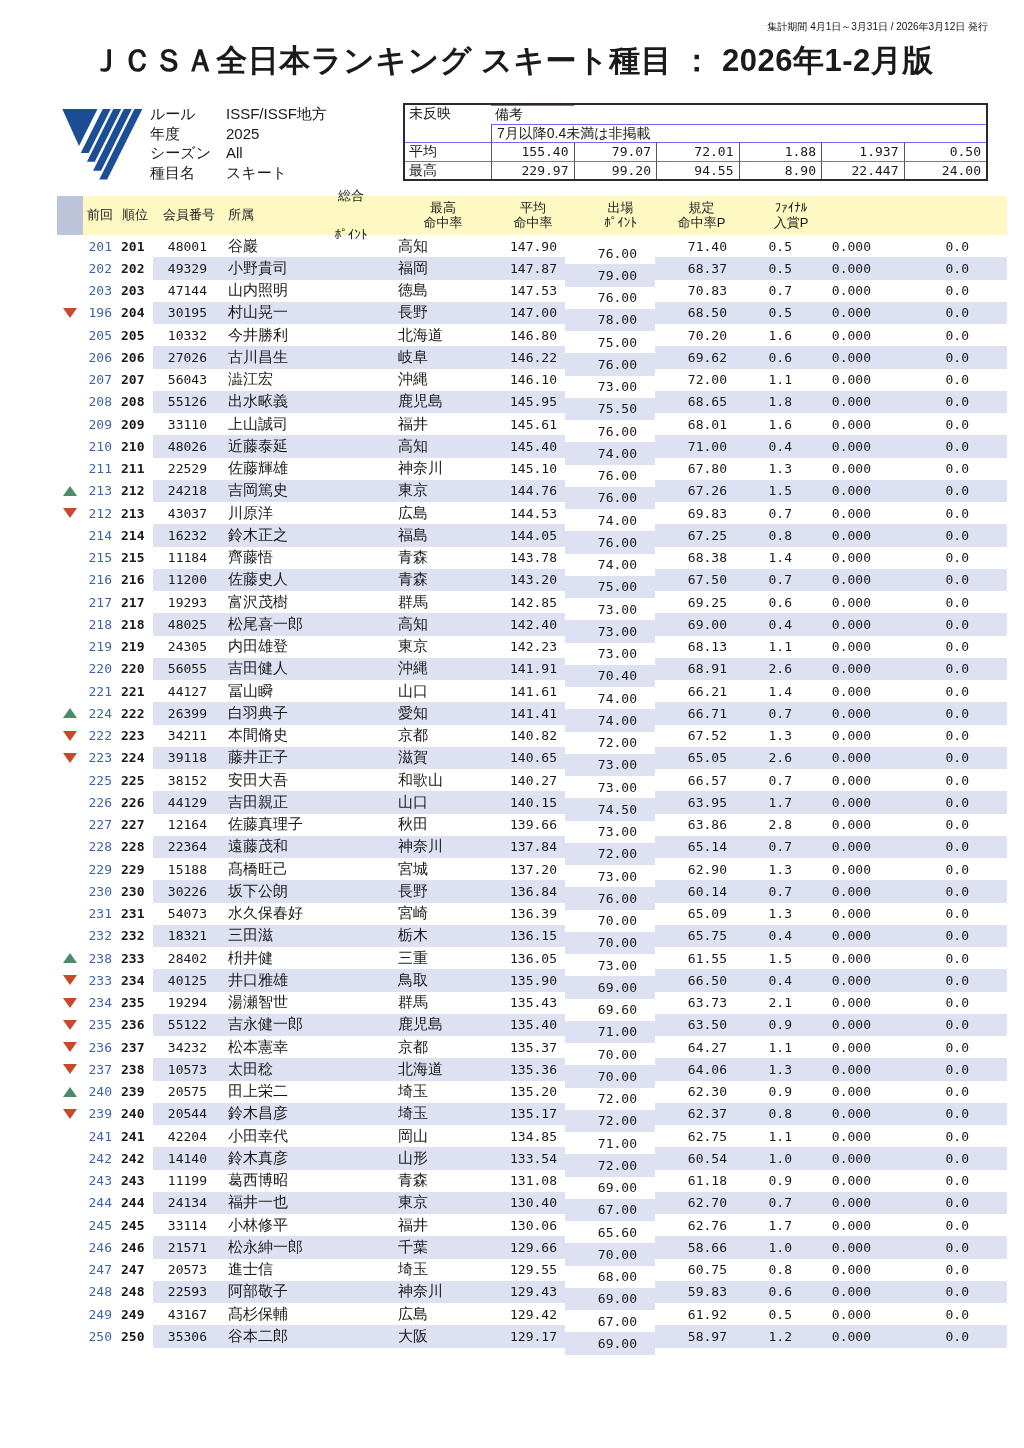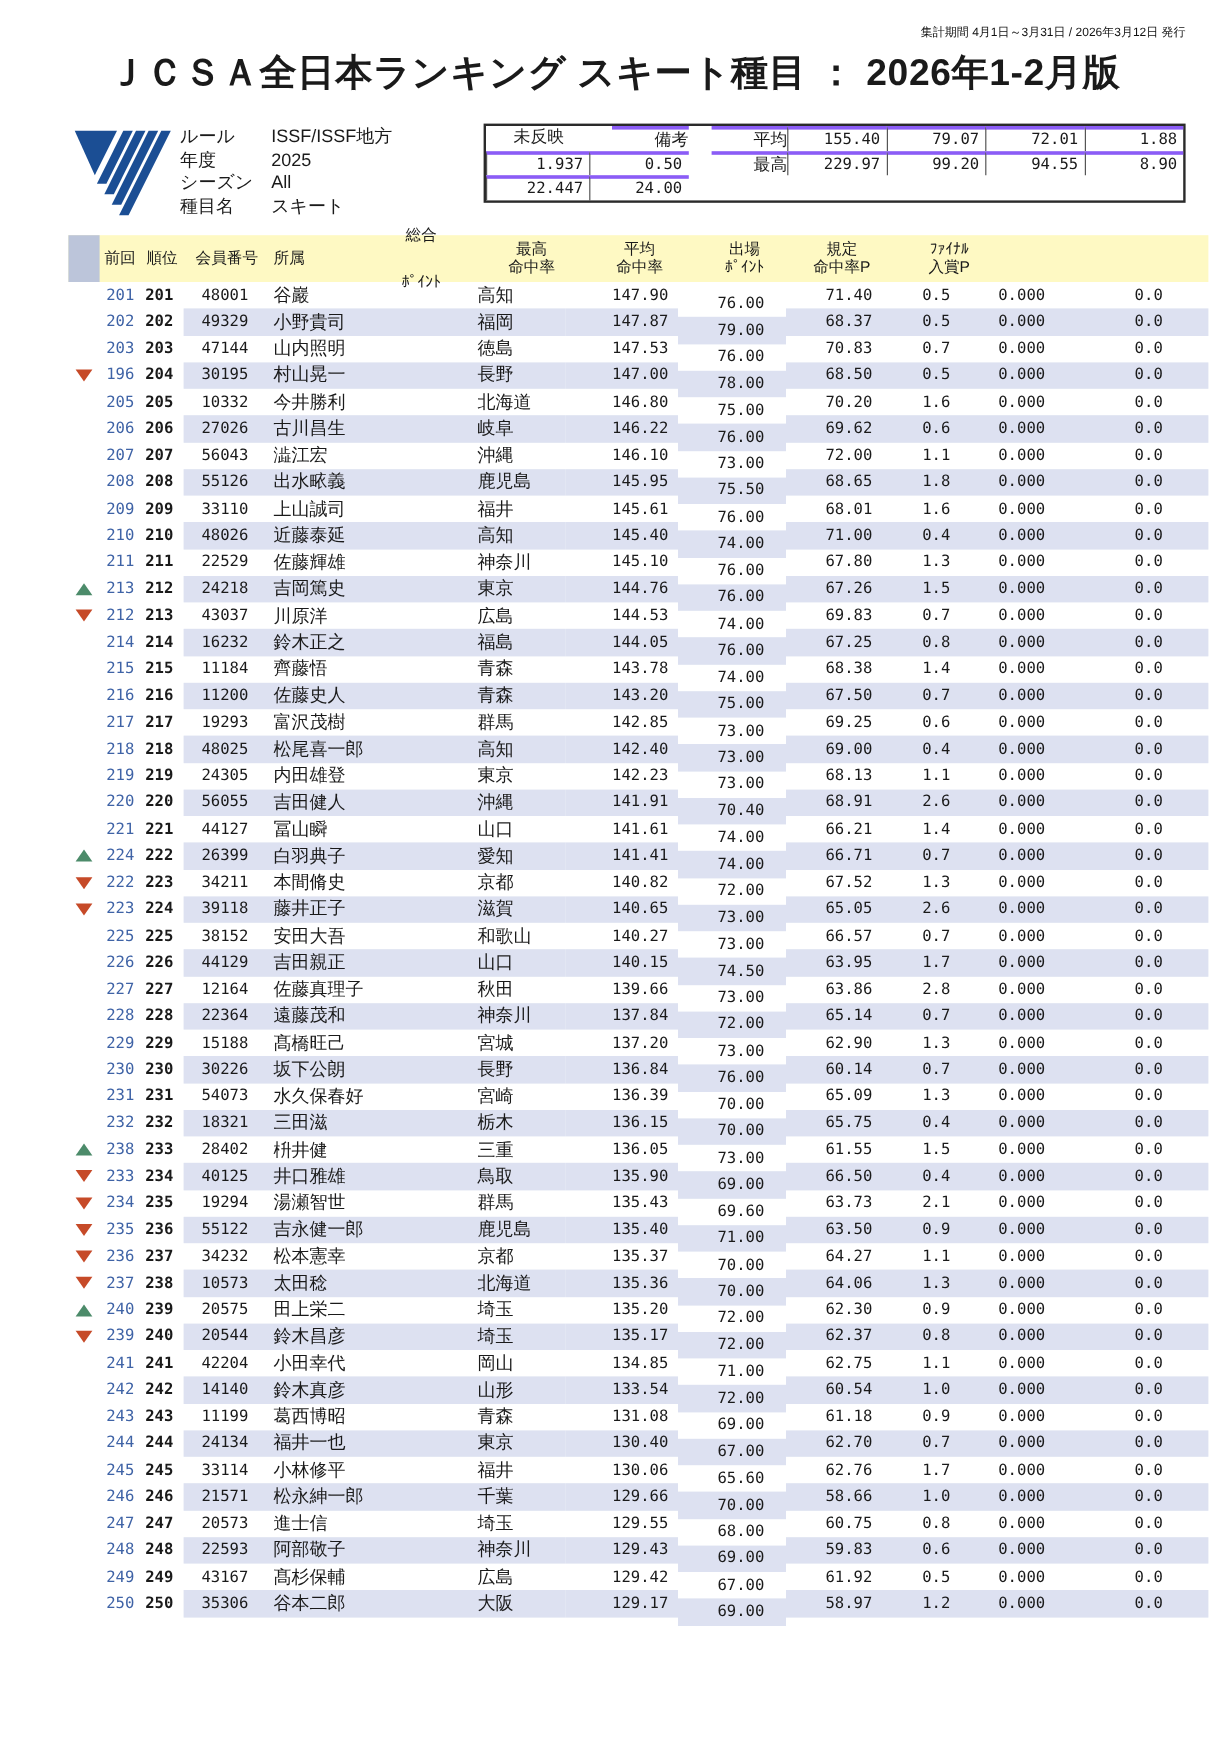--- a/index.html
+++ b/index.html
@@ -4,22 +4,22 @@
 <style>
   html,body{margin:0;padding:0;background:#fff;}
   body{width:1024px;height:1448px;position:relative;font-family:"Liberation Sans",sans-serif;color:#1a1a1a;overflow:hidden;}
   .period{position:absolute;top:20px;right:36px;font-size:10px;color:#111;}
   .title{position:absolute;top:40px;left:0;width:100%;text-align:center;font-size:31px;font-weight:700;letter-spacing:.5px;white-space:nowrap;}
   .logo{position:absolute;left:57px;top:100px;width:88px;height:85px;}
   .info{position:absolute;left:150px;top:104px;font-size:15px;line-height:19.5px;display:grid;grid-template-columns:76px auto;}
   .summary{position:absolute;left:403px;top:103px;width:581px;border:2px solid #2a2a2a;display:grid;grid-template-columns:86px repeat(6,1fr);font-size:14px;background:#fff;}
   .sum-cell{height:17.5px;line-height:17.5px;overflow:hidden;white-space:nowrap;}
   .sum-cell.bl{border-left:1px solid #555;}
-  .sum-cell.bt{border-top:3px solid #8b5cf6;text-align:right;}
-  .sum-label{padding-left:4px;margin-left:19px;}
+  .sum-cell.bt{border-top:1px solid #8b5cf6;}
+  .sum-label{padding-left:4px;}
   .sum-span{grid-column:2/8;padding-left:5px;}
   .sum-num{text-align:right;padding-right:5px;font-family:"DejaVu Sans Mono",monospace;font-size:13px;}
   .rtable{position:absolute;left:57px;top:196px;width:950px;}
   .thead{display:flex;background:#fef9c3;height:39px;align-items:center;font-size:13px;line-height:14.5px;text-align:center;}
   .thead .hc{display:flex;flex-direction:column;justify-content:center;height:100%;}
   .thead .c-trend{background:#bcc5da;height:100%;}
   .thead .c-name,.thead .c-pref{text-align:left;padding-left:3px;align-items:flex-start;}
   .thead .h-final{padding-right:6px;box-sizing:border-box;}
   .thead .h-kitei{padding-right:8px;box-sizing:border-box;}
   .trow{display:flex;height:22.26px;align-items:center;}
@@ -75,20 +75,21 @@
   <span>シーズン</span>
     <span>All</span>
   <span>種目名</span>
     <span>スキート</span>
 </div>
 
 <div class="summary">
   <div class="sum-cell sum-label">未反映</div>
 
   <div class="sum-cell sum-label bt">備考</div>
+  <div class="sum-cell sum-span bl bt">7月以降0.4未満は非掲載</div>
 
   <div class="sum-cell sum-label bt">平均</div>
   <div class="sum-cell sum-num bl bt">155.40</div>
   <div class="sum-cell sum-num bl bt">79.07</div>
   <div class="sum-cell sum-num bl bt">72.01</div>
   <div class="sum-cell sum-num bl bt">1.88</div>
   <div class="sum-cell sum-num bl bt">1.937</div>
   <div class="sum-cell sum-num bl bt">0.50</div>
 
   <div class="sum-cell sum-label bt">最高</div>

